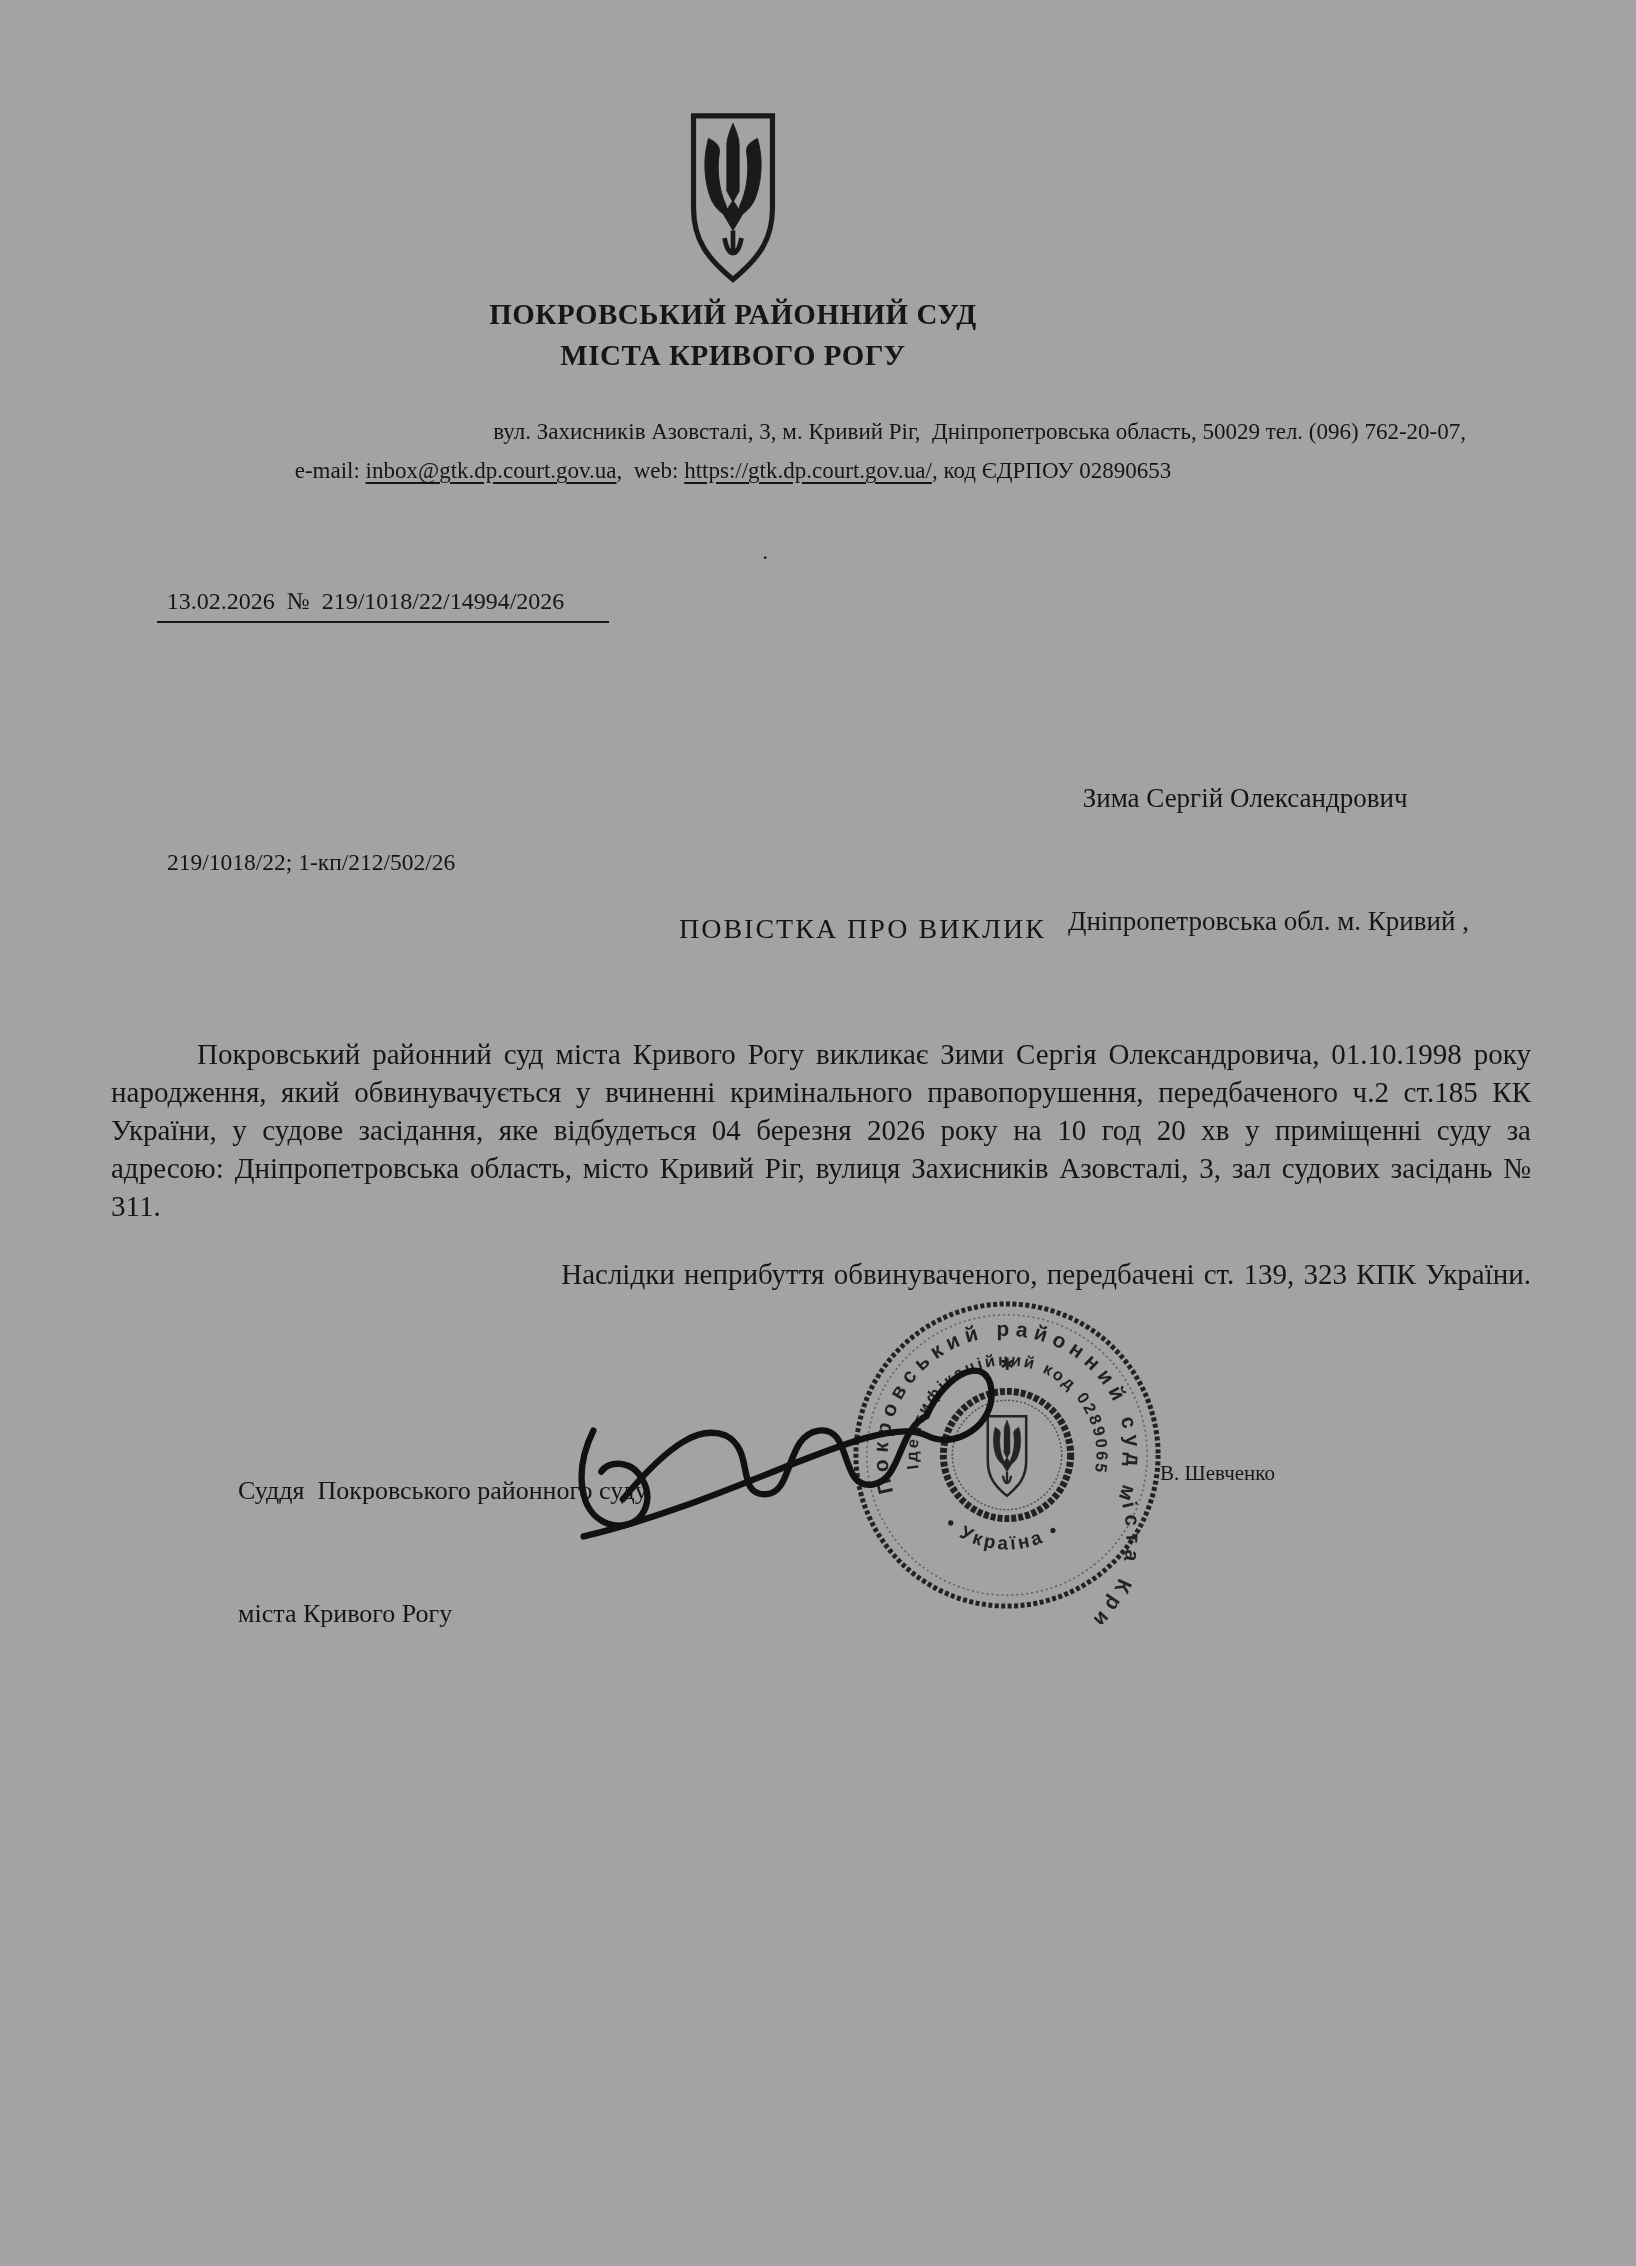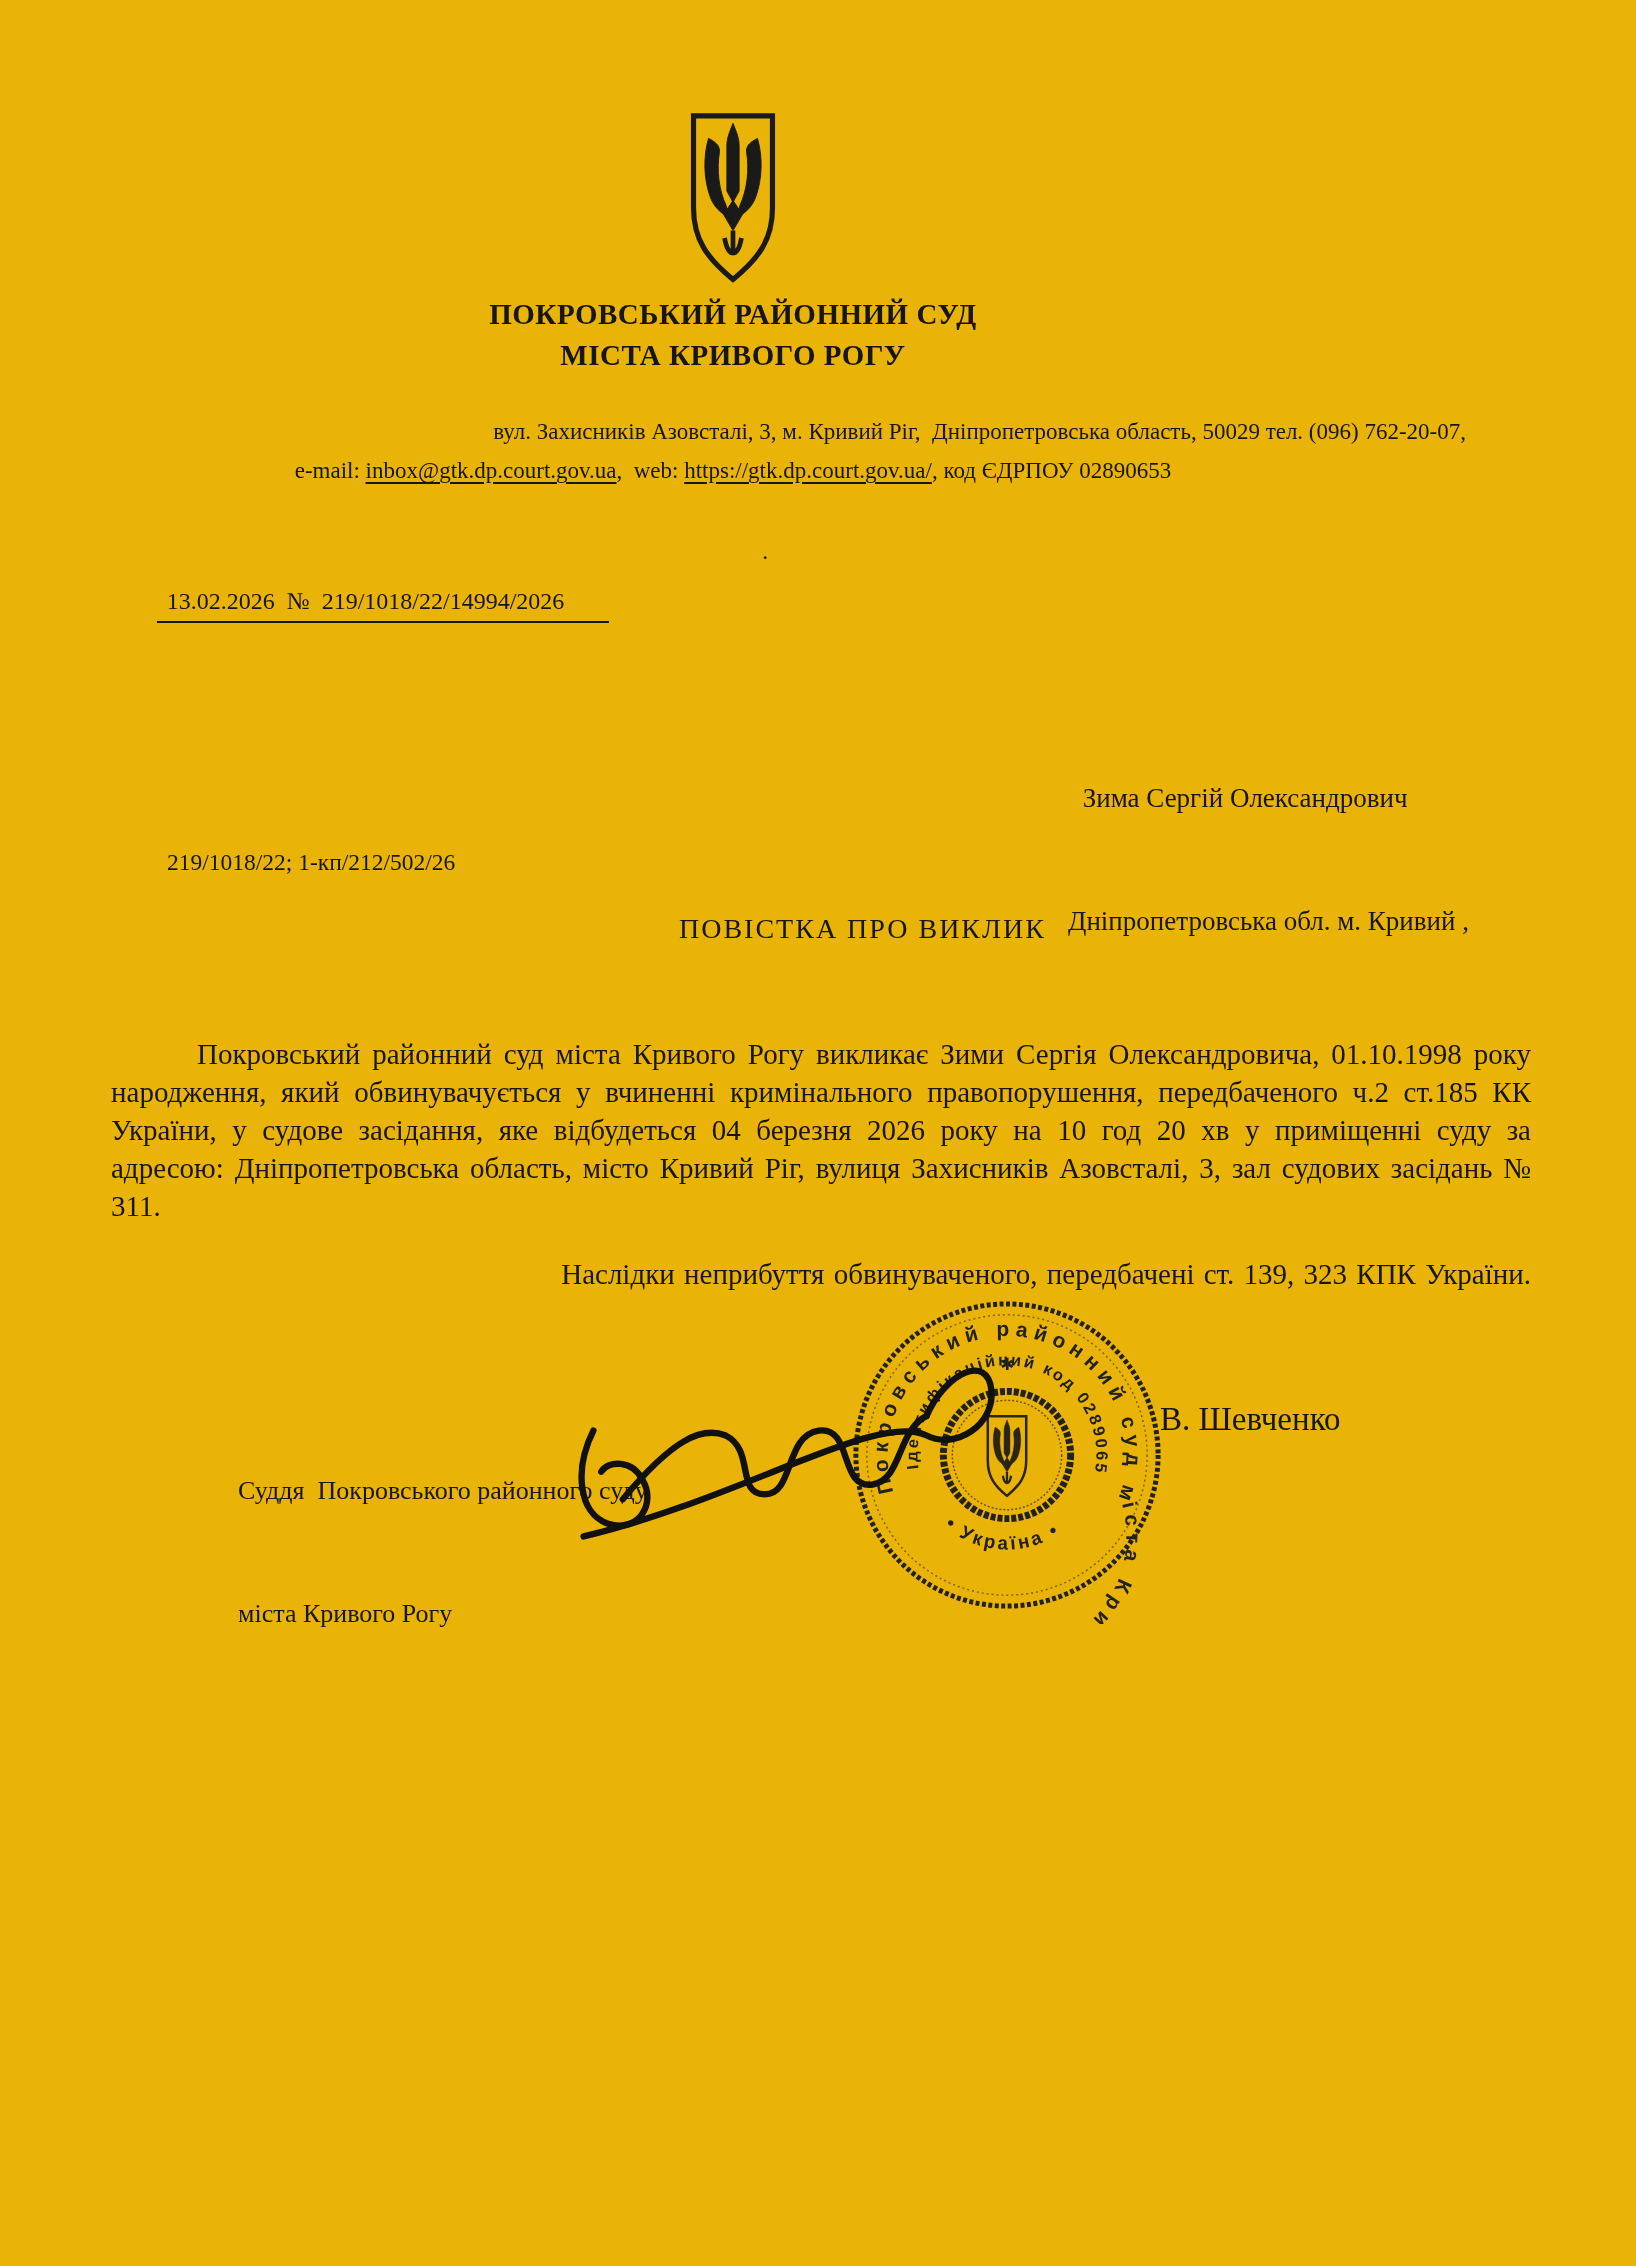--- a/index.html
+++ b/index.html
@@ -2,21 +2,21 @@
 <html><head>
 <meta charset="utf-8">
 <style>
   * { margin: 0; padding: 0; box-sizing: border-box; }
   html, body { background: #e8e8e8; }
   .page {
     position: relative;
     width: 1637px;
     height: 2266px;
     margin: 0 auto;
-    background: #eab308;
+    background: #a3a3a3;
     color: #161616;
     font-family: "Liberation Serif", "DejaVu Serif", serif;
     overflow: hidden;
   }
   .pre { white-space: pre-wrap; text-align: right; }
 
   
   .emblem { position: absolute; left: 686px; top: 110px; }
   .court-name {
     position: absolute; left: 0; top: 294px; width: 1466px;
@@ -61,21 +61,21 @@
   }
   .par1 { top: 1035px; }
   .par2 { top: 1255px; text-align: right; }
 
   
   .judge-title {
     position: absolute; left: 238px; top: 1388px;
     font-size: 26px; line-height: 41px; white-space: pre;
   }
   .judge-name {
-    position: absolute; left: 1160px; top: 1401px; font-size: 33px;
+    position: absolute; left: 1160px; top: 1461px; font-size: 21px;
   }
   .stamp-svg { position: absolute; left: 838px; top: 1286px; z-index: 2; }
   .sign-svg  { position: absolute; left: 564px; top: 1313px; z-index: 3; }
 
   .stamp-outer-text {
     font-family: "Liberation Sans", sans-serif;
     font-size: 21px; font-weight: bold; letter-spacing: 6px; fill: #222;
   }
   .stamp-inner-text {
     font-family: "Liberation Sans", sans-serif;

